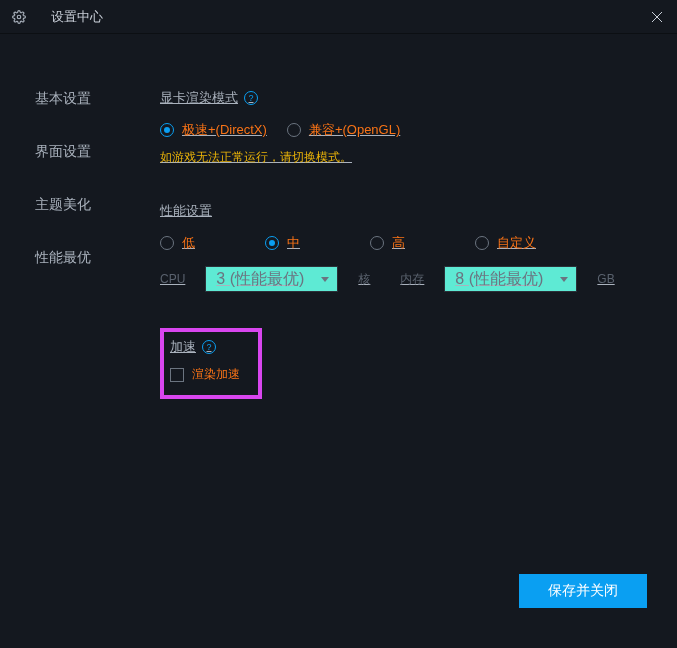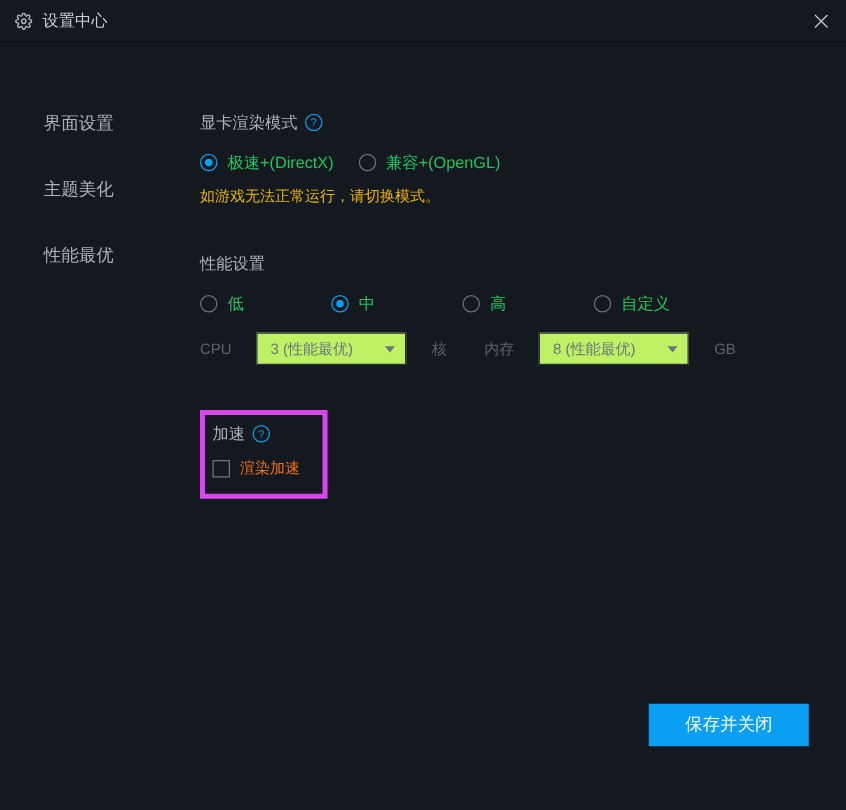--- a/index.html
+++ b/index.html
@@ -14,21 +14,21 @@
 }
 .titlebar {
   height: 34px;
   display: flex;
   align-items: center;
   justify-content: space-between;
   padding: 0 12px;
   background: #14181f;
   border-bottom: 1px solid #0c0f13;
 }
-.titlebar-left { display: flex; align-items: center; gap: 8px; }
+.titlebar-left { display: flex; align-items: center; gap: 25px; }
 .gear-icon { width: 14px; height: 14px; color: #aab2bd; }
 .title-text { color: #c8ced7; font-size: 13px; }
 .close-btn { width: 16px; height: 16px; color: #c8ced7; cursor: pointer; display: flex; align-items: center; justify-content: center; }
 .content { display: flex; height: calc(100% - 34px); }
 .sidebar {
   width: 130px;
   padding-top: 55px;
   display: flex;
   flex-direction: column;
   gap: 35px;
@@ -49,20 +49,21 @@
   right: 8px;
   top: 1px;
   width: 2px;
   height: 16px;
   background: #0a9ff2;
 }
 .main {
   flex: 1;
   padding: 55px 30px 0 30px;
   position: relative;
+  text-decoration: underline;
 }
 .section { margin-bottom: 36px; }
 .section-title {
   display: flex;
   align-items: center;
   gap: 6px;
   color: #aab2bd;
   font-size: 13px;
   margin-bottom: 14px;
 }
@@ -76,21 +77,21 @@
   align-items: center;
   justify-content: center;
   line-height: 1;
 }
 .radio-row { display: flex; align-items: center; gap: 20px; margin-bottom: 10px; flex-wrap: wrap; }
 .radio {
   display: inline-flex;
   align-items: center;
   gap: 8px;
   cursor: pointer;
-  color: #22c55e;
+  color: #f97316;
   font-size: 13px;
 }
 .radio-circle {
   width: 14px; height: 14px;
   border: 1.5px solid #6b7480;
   border-radius: 50%;
   display: inline-flex;
   align-items: center;
   justify-content: center;
 }
@@ -105,28 +106,28 @@
 .perf-controls {
   display: flex;
   align-items: center;
   gap: 20px;
   margin-top: 14px;
   color: #5a626e;
   font-size: 12px;
 }
 .dropdown {
   position: relative;
-  width: 120px;
+  width: 133px;
   height: 26px;
   border: 1px solid #2a3038;
-  background: #bef264;
+  background: #5eead4;
   color: #6b7480;
   padding: 0 24px 0 10px;
   line-height: 24px;
-  font-size: 12px;
+  font-size: 16px;
 }
 .dropdown::after {
   content: "";
   position: absolute;
   right: 8px; top: 10px;
   border-left: 4px solid transparent;
   border-right: 4px solid transparent;
   border-top: 5px solid #6b7480;
 }
 .highlight-box {
@@ -143,21 +144,21 @@
 }
 .checkbox {
   width: 14px; height: 14px;
   border: 1px solid #6b7480;
   background: transparent;
 }
 .checkbox-label { color: #f97316; font-size: 12px; }
 .footer {
   position: absolute;
   right: 30px;
-  bottom: 51px;
+  bottom: 40px;
 }
 .save-btn {
   background: #0a9ff2;
   color: #fff;
   border: none;
   width: 128px;
   height: 34px;
   font-size: 14px;
   cursor: pointer;
   font-family: inherit;
@@ -179,20 +180,21 @@
   <div class="close-btn">
     <svg width="12" height="12" viewBox="0 0 12 12" stroke="currentColor" stroke-width="1">
       <line x1="1" y1="1" x2="11" y2="11"></line>
         <line x1="11" y1="1" x2="1" y2="11"></line>
     </svg>
   </div>
 </div>
 
 <div class="content">
   <div class="sidebar">
+    <div class="sidebar-item">基本设置</div>
     <div class="sidebar-item">界面设置</div>
     <div class="sidebar-item">主题美化</div>
     <div class="sidebar-item">性能最优</div>
   </div>
 
   <div class="main">
 
     <div class="section">
       <div class="section-title">
         <span>显卡渲染模式</span>

